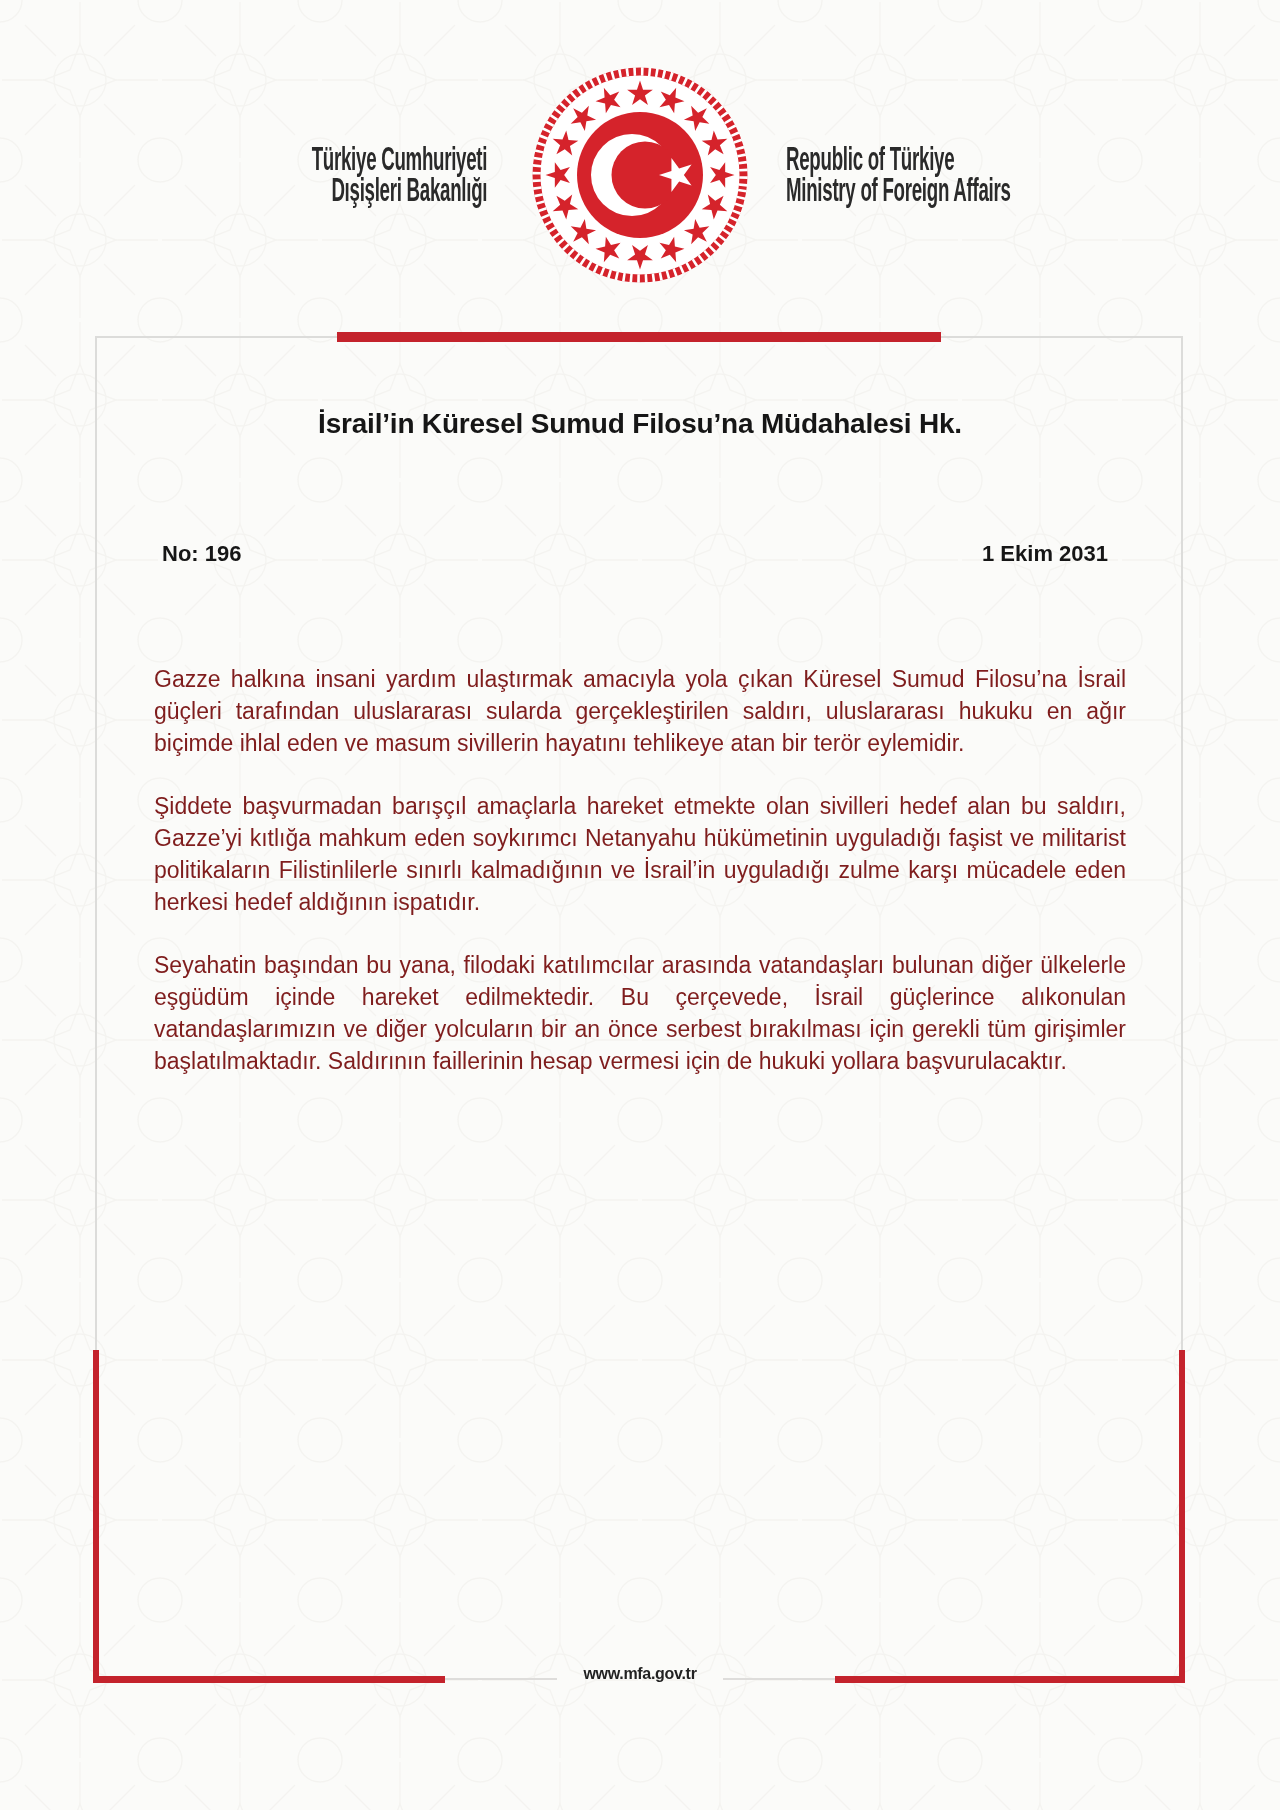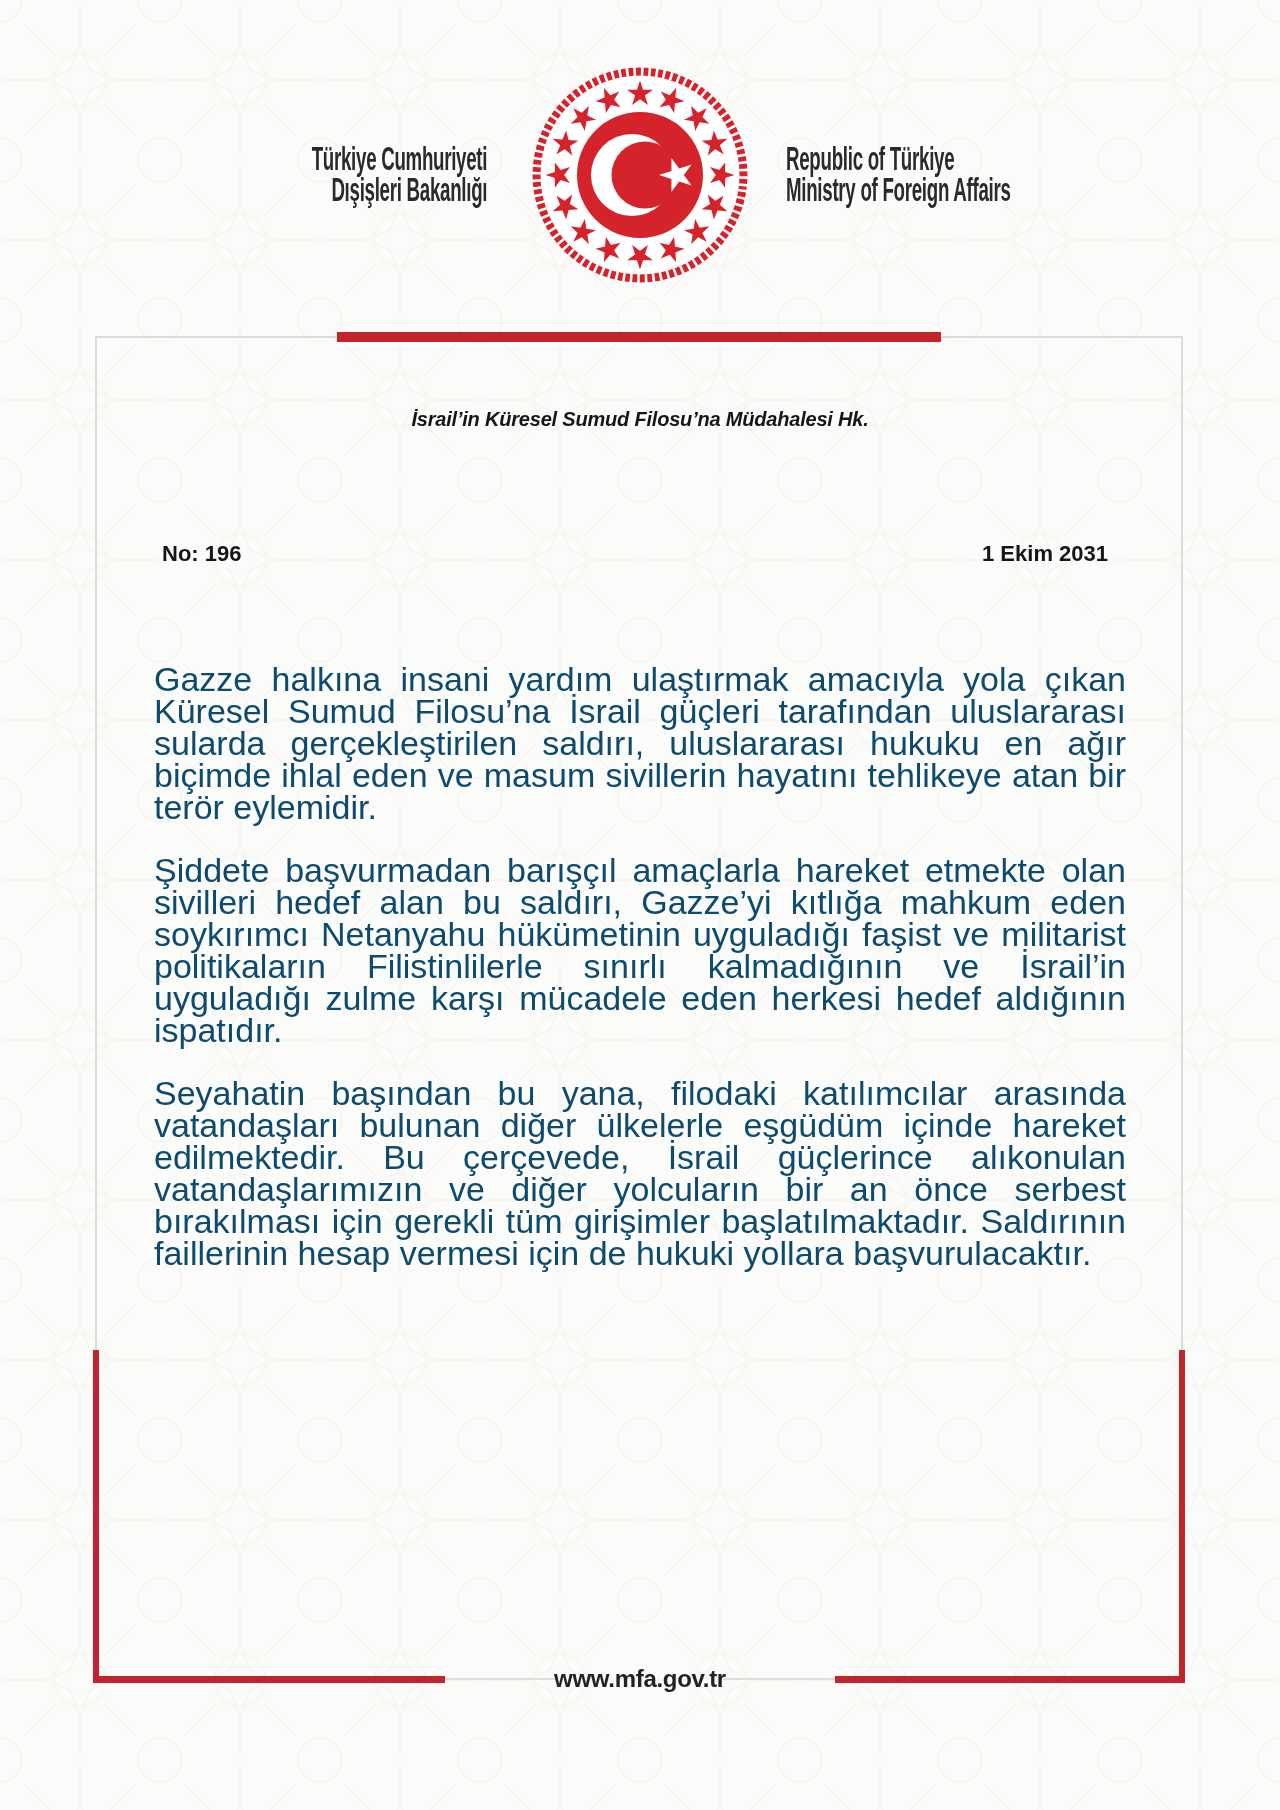--- a/index.html
+++ b/index.html
@@ -33,36 +33,36 @@
   .vr-right{left:1179px;}
   .bar-bot-red{top:1676px;height:7px;}
   .bb-left{left:93px;width:352px;}
   .bb-right{left:835px;width:350px;}
   .bot-gray{top:1678px;width:112px;height:2px;background:#dedddb;}
   .bg-left{left:445px;}
   .bg-right{left:723px;}
   
   #doc-title{
     left:0;width:1280px;top:408px;text-align:center;
-    font-size:20px;font-weight:700;letter-spacing:-.2px;color:#161616;font-style:italic;
+    font-size:28px;font-weight:700;letter-spacing:-.2px;color:#161616;
   }
   #meta-row{
     left:162px;width:946px;top:541px;
     display:flex;justify-content:space-between;
     font-size:22px;font-weight:700;color:#161616;
   }
   #body-col{left:154px;width:972px;top:663px;}
   #body-col p{
     margin:0 0 31px 0;
-    font-size:34px;line-height:32px;text-align:justify;color:#0c4a6e;
+    font-size:23px;line-height:32px;text-align:justify;color:#7f1d1d;
   }
   
   #footer-url{
     left:0;width:1280px;top:1665px;text-align:center;
-    font-size:24px;font-weight:700;letter-spacing:-.3px;color:#222;
+    font-size:16px;font-weight:700;letter-spacing:-.3px;color:#222;
   }
 </style>
 </head>
 <body>
 
 <svg id="bg-pattern" width="1280" height="1810" xmlns="http://www.w3.org/2000/svg">
   <defs>
     <pattern id="seljuk" width="160" height="160" patternUnits="userSpaceOnUse">
       <g fill="none" stroke="#efeeea" stroke-width="1.4">
         <circle cx="80" cy="80" r="26"></circle>

